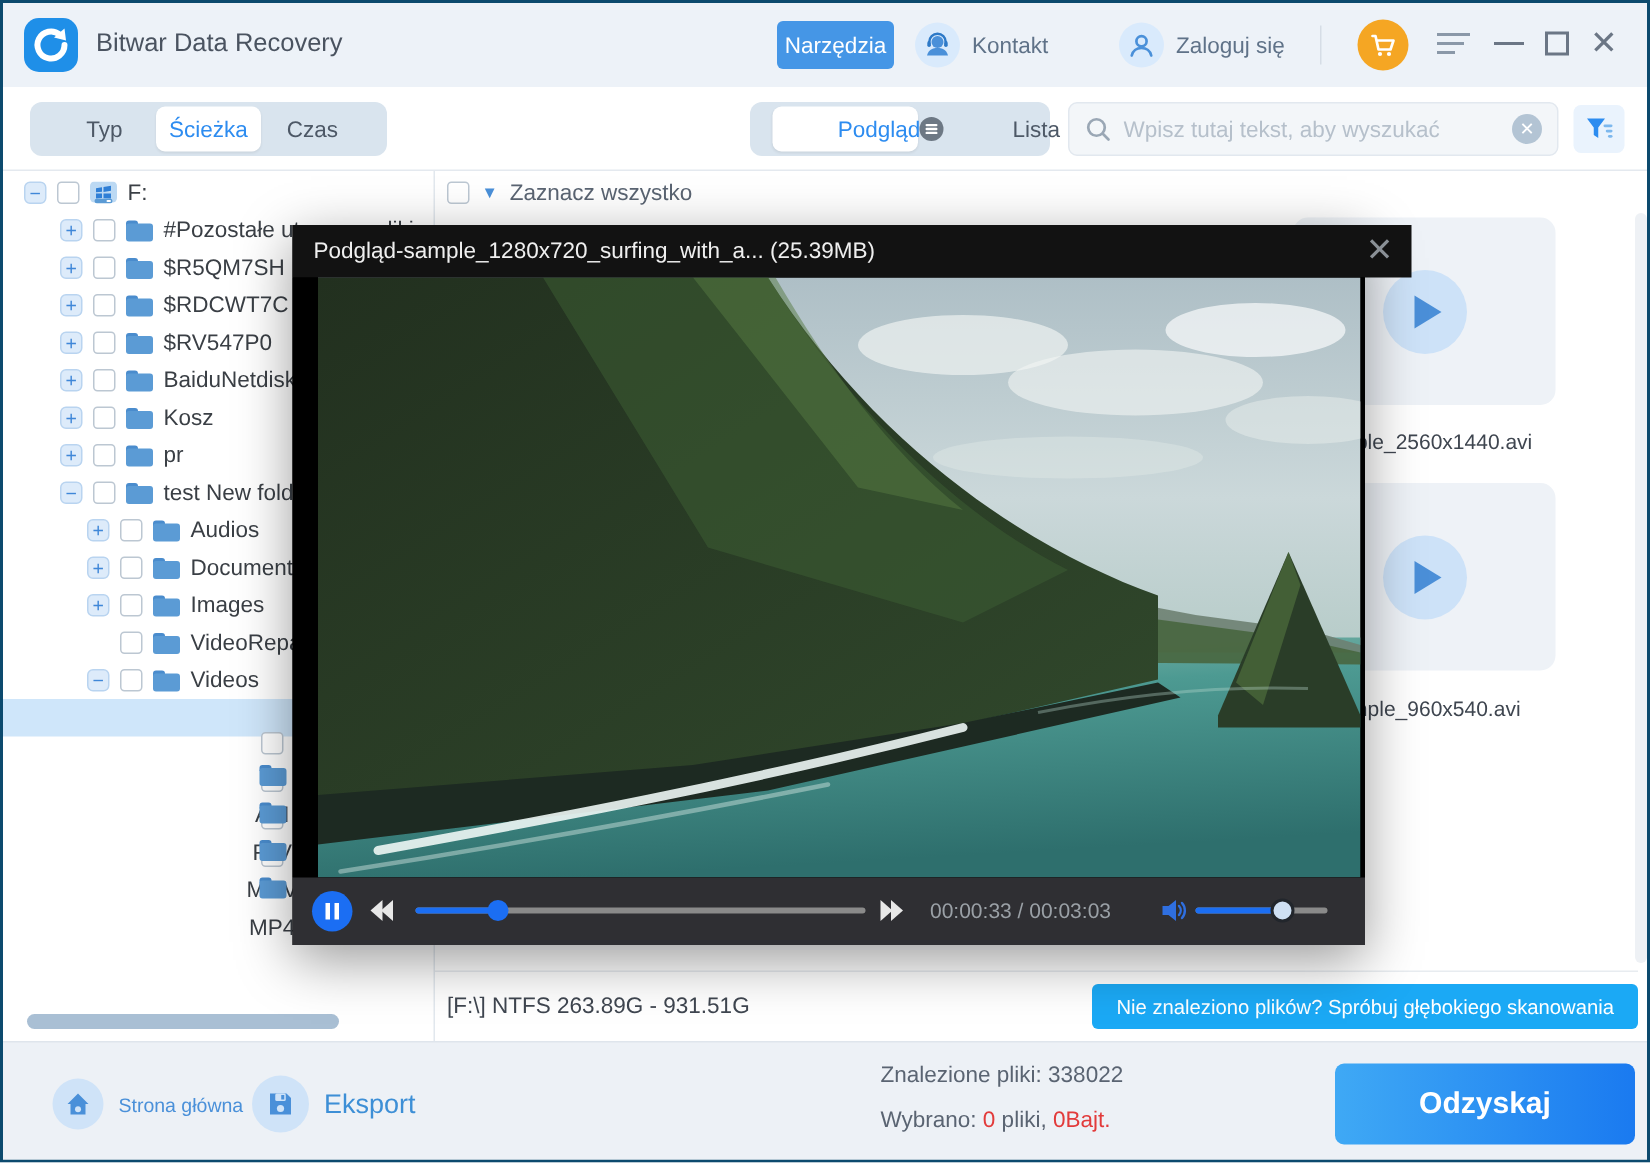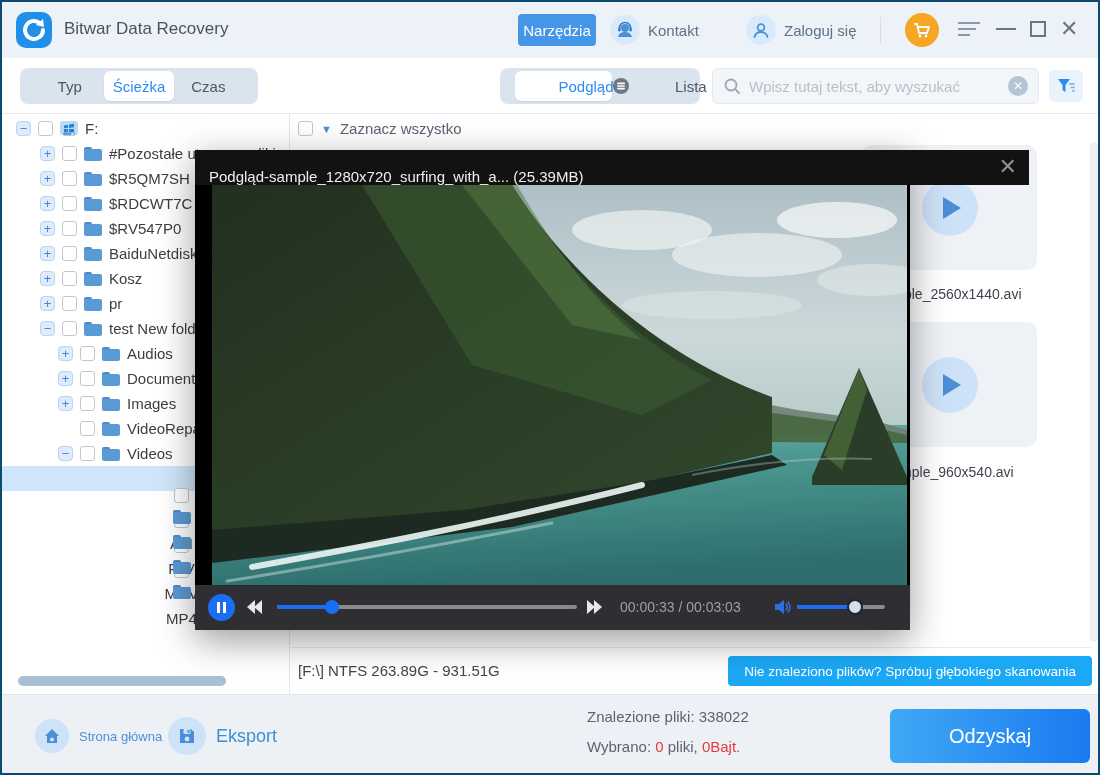--- a/index.html
+++ b/index.html
@@ -68,21 +68,21 @@
   .playcirc { width:56px; height:56px; border-radius:50%; background:#cde2f8; display:flex; align-items:center; justify-content:center; }
   .playtri { width:0; height:0; border-left:18px solid #4b8fd8; border-top:11px solid transparent; border-bottom:11px solid transparent; margin-left:5px; }
   .fname { position:absolute; width:175px; text-align:center; font-size:14px; color:#3f4650; white-space:nowrap; }
   .vscroll { position:absolute; right:4px; top:28px; bottom:52px; width:8px; border-radius:4px; background:#eef1f5; cursor:pointer; }
   .status-row { position:absolute; left:0; right:10px; bottom:0; height:47px; border-top:1px solid #e8ecf0; background:#fff; }
   .part-info { position:absolute; left:8px; top:14px; font-size:15px; color:#3f4650; }
   .deepscan { position:absolute; right:0; top:8px; height:30px; padding:0 16px; background:#1ba9f5; border:none; border-radius:4px; color:#fff; font-size:13.5px; font-family:inherit; cursor:pointer; }
 
   
   .modal { position:absolute; left:193px; top:36px; width:715px; height:480px; background:#000; box-shadow:0 10px 35px rgba(0,0,0,.4); }
-  .m-head { position:absolute; left:0; top:0; width:834px; height:35px; background:#121212; display:flex; align-items:flex-end; }
+  .m-head { position:absolute; left:0; top:0; width:746px; height:35px; background:#121212; display:flex; align-items:center; }
   .m-title { margin-left:14px; font-size:15px; color:#efefef; }
   .m-close { position:absolute; right:12px; top:4px; font-size:22px; color:#8a9096; cursor:pointer; }
   .m-video { position:absolute; left:0; top:35px; width:715px; height:400px; background:#000; }
   .m-video svg { position:absolute; left:17px; top:0; width:695px; height:400px; }
   .m-ctrl { position:absolute; left:0; top:435px; width:715px; height:45px; background:#2f2f33; }
   .pausebtn { position:absolute; left:13px; top:9px; width:27px; height:27px; border-radius:50%; background:#1b6ef3; cursor:pointer; }
   .pausebtn i { position:absolute; top:8px; width:3px; height:11px; background:#fff; }
   .pausebtn i:first-child{ left:9px; } .pausebtn i:last-child{ left:15px; }
   .seek-ic { position:absolute; top:15px; width:16px; height:14px; cursor:pointer; }
   .seek-ic b { position:absolute; top:0; width:0; height:0; border-top:7px solid transparent; border-bottom:7px solid transparent; }
@@ -102,21 +102,21 @@
   .f-item { position:absolute; display:flex; align-items:center; gap:10px; cursor:pointer; }
   .f-home { left:33px; top:24px; }
   .f-export { left:166px; top:22px; }
   .f-circ { width:34px; height:34px; border-radius:50%; background:#cfe3f8; display:flex; align-items:center; justify-content:center; }
   .f-export .f-circ { width:38px; height:38px; }
   .f-home .f-lbl { font-size:13px; color:#4a90d9; }
   .f-export .f-lbl { font-size:18px; color:#3d8fd6; }
   .f-found { position:absolute; left:585px; top:13px; font-size:15px; color:#5a6472; }
   .f-selected { position:absolute; left:585px; top:43px; font-size:15px; color:#5a6472; }
   .red { color:#e23b3b; }
-  .recover-btn { position:absolute; right:12px; top:14px; width:200px; height:54px; border:none; border-radius:6px; background:linear-gradient(90deg,#3fa9f5,#1a7af0); color:#fff; font-size:20px; font-weight:normal; font-family:inherit; cursor:pointer; }
+  .recover-btn { position:absolute; right:12px; top:14px; width:200px; height:54px; border:none; border-radius:6px; background:linear-gradient(90deg,#3fa9f5,#1a7af0); color:#fff; font-size:20px; font-weight:bold; font-family:inherit; cursor:pointer; }
 </style>
 </head>
 <body>
 
 <div class="window">
 
   <div class="titlebar">
     <div class="logo">
       <svg width="28" height="28" viewBox="0 0 28 28">
           <path d="M23 14a9 9 0 1 1-3.2-6.9" fill="none" stroke="#fff" stroke-width="4" stroke-linecap="round"></path>

